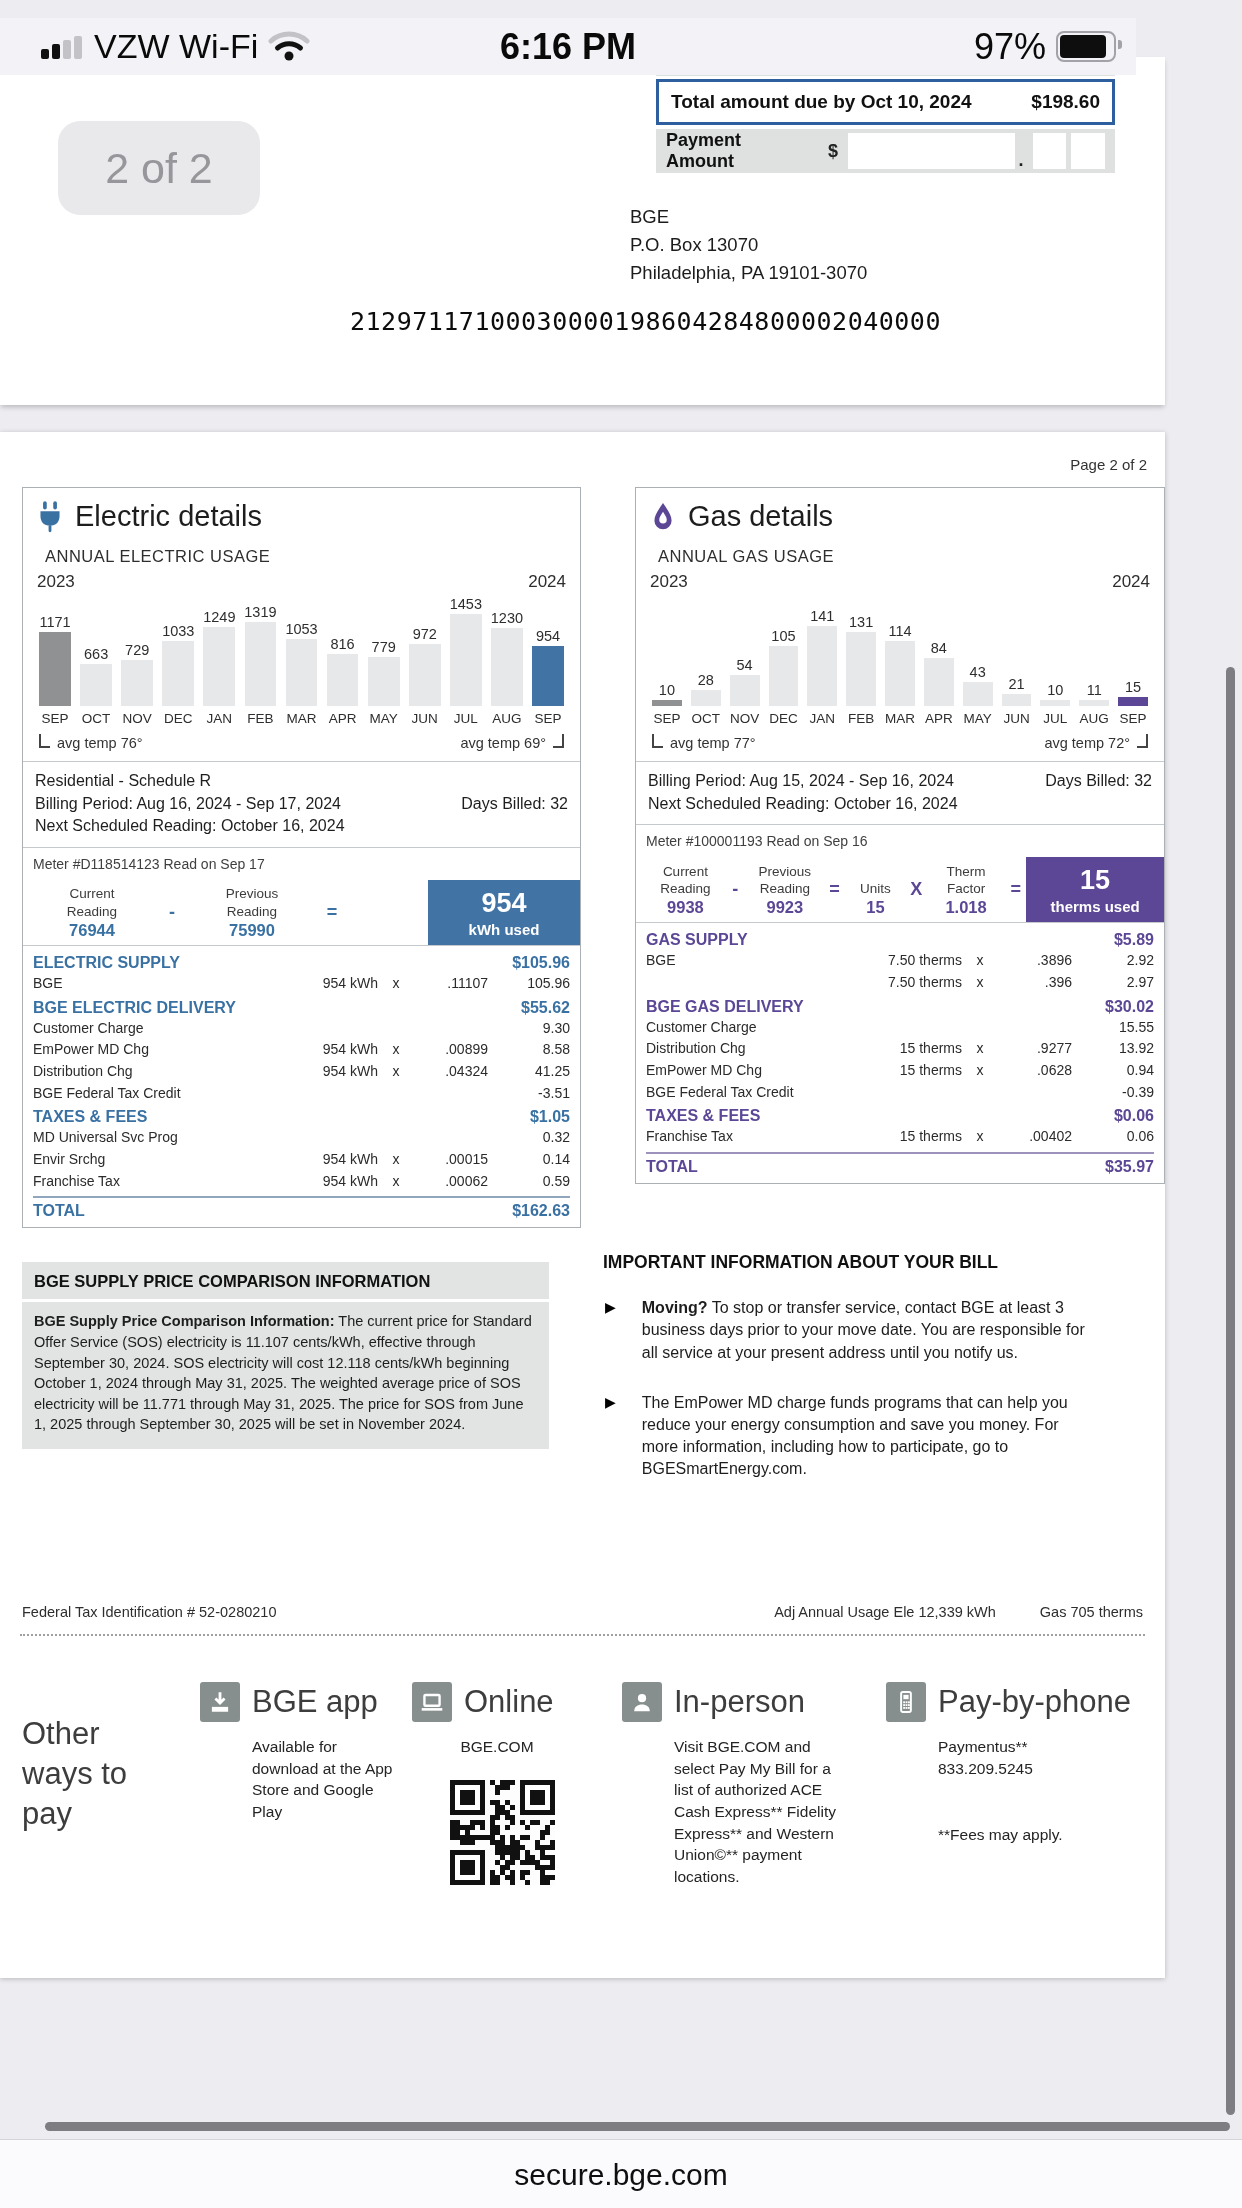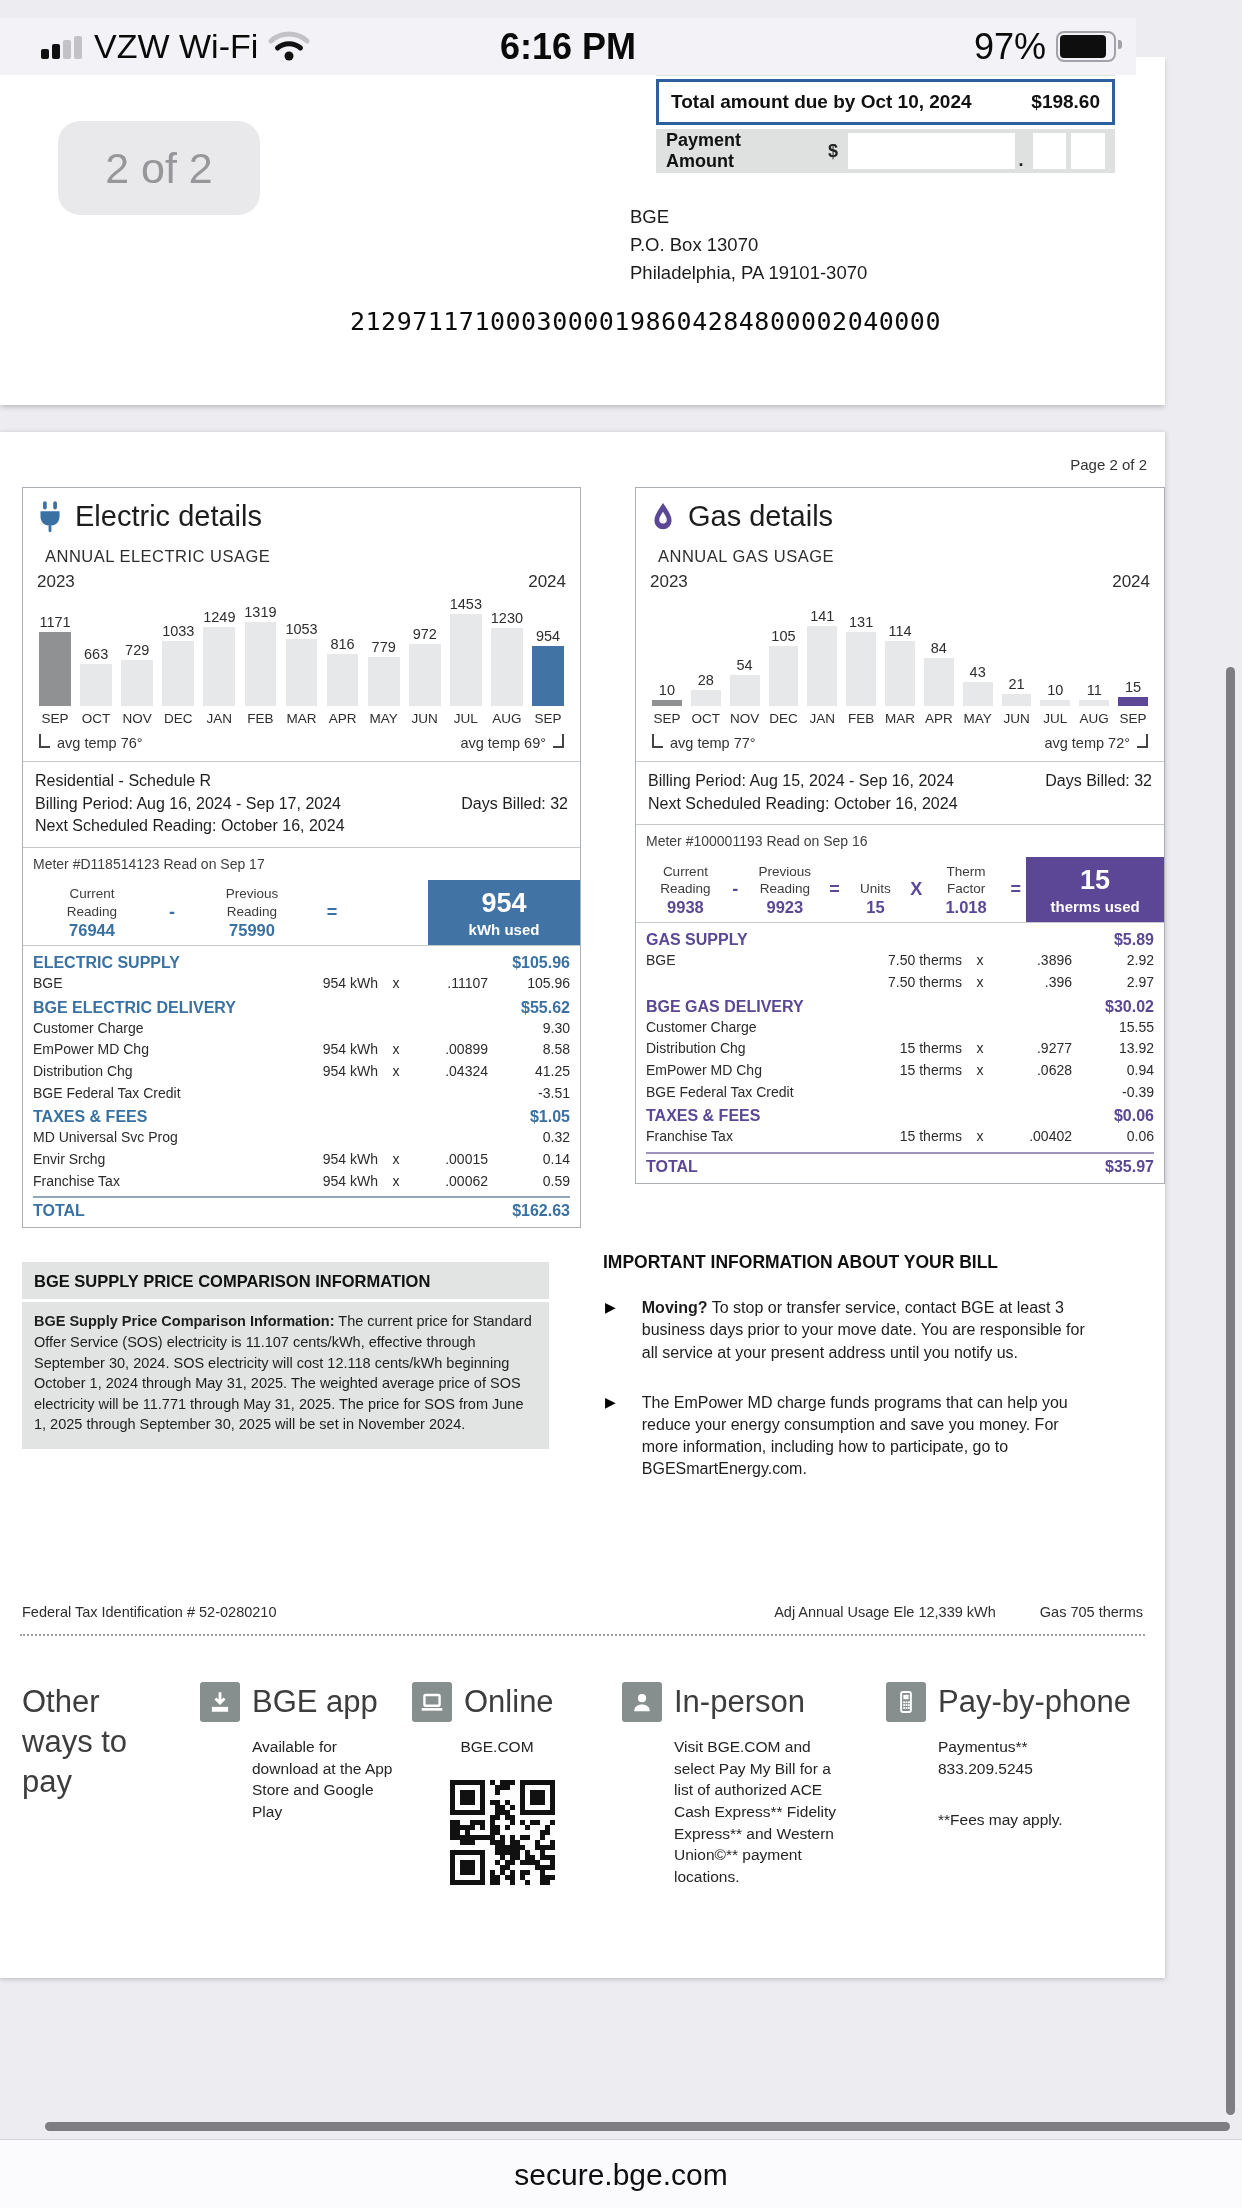--- a/index.html
+++ b/index.html
@@ -113,34 +113,34 @@
   .important h3{margin:6px 0 24px 0;font-size:17.5px;color:#111;}
   .bullet{display:flex;margin-bottom:28px;}
   .bullet .tri{font-size:14px;color:#000;margin:2px 26px 0 2px;}
   .bullet .btxt{font-size:16px;line-height:1.38;color:#1d1d1d;width:452px;}
 
   .foot-row{display:flex;justify-content:space-between;margin:96px 22px 0 22px;font-size:14.5px;color:#2e2e2e;}
   .foot-right{display:flex;gap:44px;}
   .dotted{border-top:2px dotted #9f9f9f;margin:14px 20px 0 20px;}
 
   .payways{display:flex;margin:46px 0 0 22px;align-items:flex-start;}
-  .pw-heading{width:150px;font-size:31px;color:#3d3d3d;line-height:1.3;}
+  .pw-heading{width:150px;font-size:31px;color:#3d3d3d;line-height:1.3;margin-top:32px;}
   .pw-col .pw-title{display:flex;align-items:center;gap:12px;font-size:31px;color:#3d3d3d;white-space:nowrap;}
   .pw-icon{width:40px;height:40px;background:#878e8e;border-radius:3px;display:flex;align-items:center;justify-content:center;flex:none;}
   .pw-body{font-size:15.5px;line-height:1.4;color:#242424;margin-top:14px;}
   .col-app{margin-left:28px;width:196px;}
   .col-app .pw-body{margin-left:52px;width:142px;}
   .col-online{margin-left:16px;width:180px;text-align:left;}
   .col-online .pw-body{text-align:center;width:170px;}
   .qr{margin:22px auto 0 auto;width:105px;height:105px;background:#fdfdfd;display:block;}
   .col-inperson{margin-left:30px;width:240px;}
   .col-inperson .pw-body{margin-left:52px;width:178px;}
   .col-phone{margin-left:24px;width:245px;}
   .col-phone .pw-body{margin-left:52px;width:175px;}
-  .pw-note{margin-top:30px;}
+  .pw-note{margin-top:45px;}
 
   
   #vscroll{position:absolute;right:7px;top:610px;width:9px;height:1448px;background:#7e7e82;border-radius:5px;}
   #hscroll{position:absolute;left:45px;top:2122px;width:1185px;height:9px;background:#7e7e82;border-radius:5px;}
   #bottom-bar{position:absolute;left:0;top:2139px;width:1242px;height:69px;background:#fbfbfd;
               border-top:1px solid #d4d4d8;display:flex;align-items:center;justify-content:center;}
   #bottom-bar span{font-size:30px;color:#0f0f0f;}
 </style>
 </head>
 <body>

